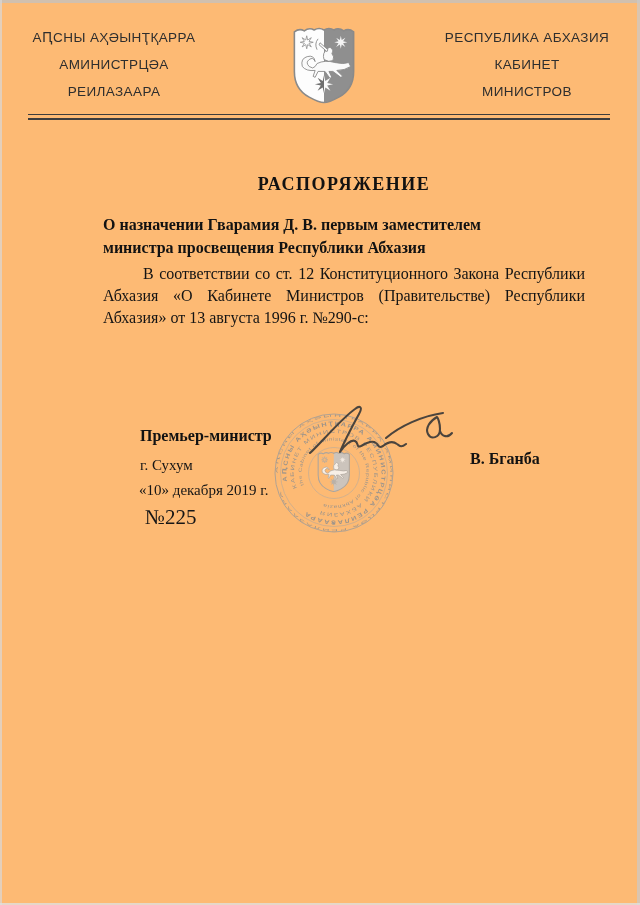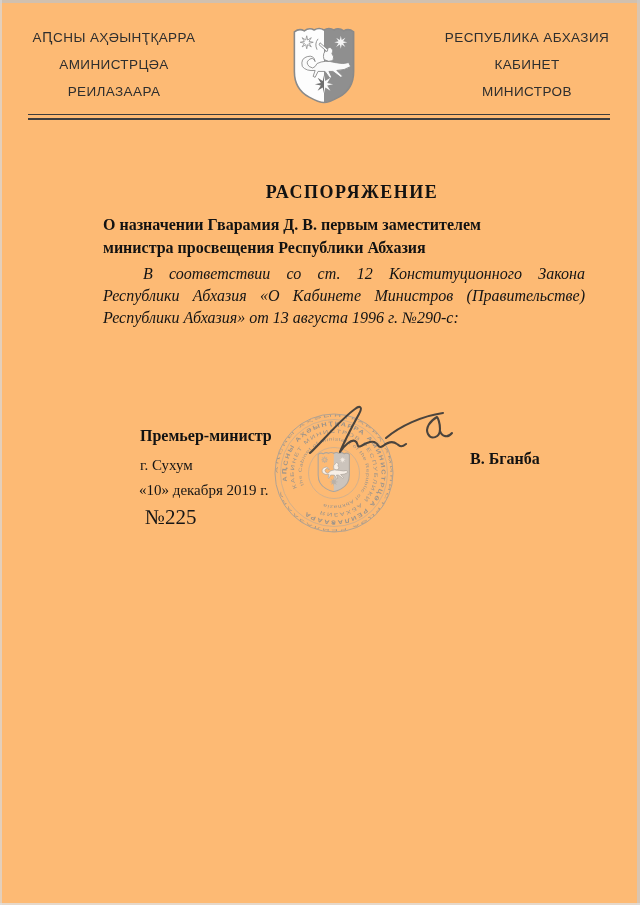--- a/index.html
+++ b/index.html
@@ -23,31 +23,31 @@
   .lh-left{left:28px;width:172px;}
   .lh-right{left:438px;width:178px;}
   .lh-emblem{position:absolute;left:291px;top:26px;width:66px;height:79px;}
 
   .double-rule{
     position:absolute;left:28px;top:114px;width:582px;height:3px;
     border-top:1.5px solid #3d3d3d;border-bottom:2px solid #3d3d3d;
   }
 
   .doc-title{
-    position:absolute;left:103px;top:174px;width:482px;margin:8px;
+    position:absolute;left:103px;top:174px;width:482px;margin:0;
     text-align:center;font-size:18px;font-weight:700;letter-spacing:1.5px;color:#121212;
   }
   .doc-subject{
     position:absolute;left:103px;top:213px;width:482px;margin:0;
     text-align:left;font-size:16px;font-weight:700;line-height:23px;color:#121212;
   }
   .doc-subject .line{display:block;}
   .para{
     position:absolute;left:103px;width:482px;margin:0;
-    font-size:16px;line-height:22px;text-align:justify;text-indent:40px;color:#141414;font-style:italic;
+    font-size:16px;line-height:22px;text-align:justify;text-indent:40px;color:#141414;
   }
   .para-1{top:263px;}
   .para-2{top:337px;}
 
   .post-label{position:absolute;left:140px;top:427px;font-size:16px;font-weight:700;color:#121212;}
   .name-label{position:absolute;left:470px;top:450px;font-size:16px;font-weight:700;color:#121212;}
   .city-label{position:absolute;left:140px;top:457px;font-size:15px;}
   .date-label{position:absolute;left:139px;top:482px;font-size:15px;}
   .number-label{position:absolute;left:145px;top:505px;font-size:21px;}
 

